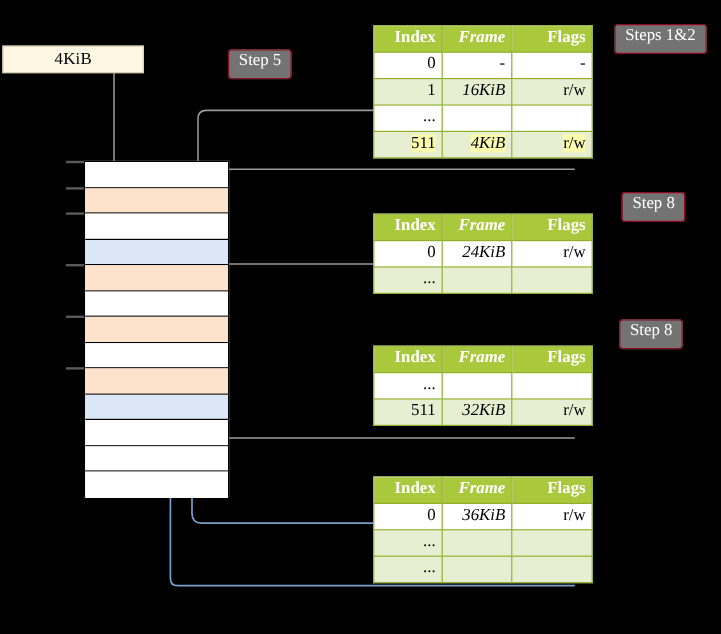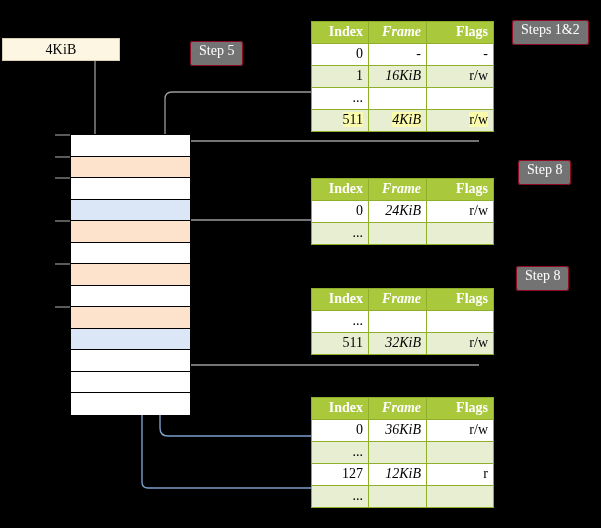--- a/index.html
+++ b/index.html
@@ -251,25 +251,20 @@
       <tr>
         <td class="c0">0</td>
         <td class="c1">36KiB</td>
         <td class="c2">r/w</td>
       </tr>
       <tr class="alt">
         <td class="c0">...</td>
         <td class="c1"></td>
         <td class="c2"></td>
       </tr>
-      <tr>
-        <td class="c0">127</td>
-        <td class="c1">12KiB</td>
-        <td class="c2">r</td>
-      </tr>
       <tr class="alt">
         <td class="c0">...</td>
         <td class="c1"></td>
         <td class="c2"></td>
       </tr>
     </tbody>
   </table>
 
 <div class="abs tick" style="top: 134px;"></div>
 <div class="abs tick" style="top: 155.5px;"></div>

